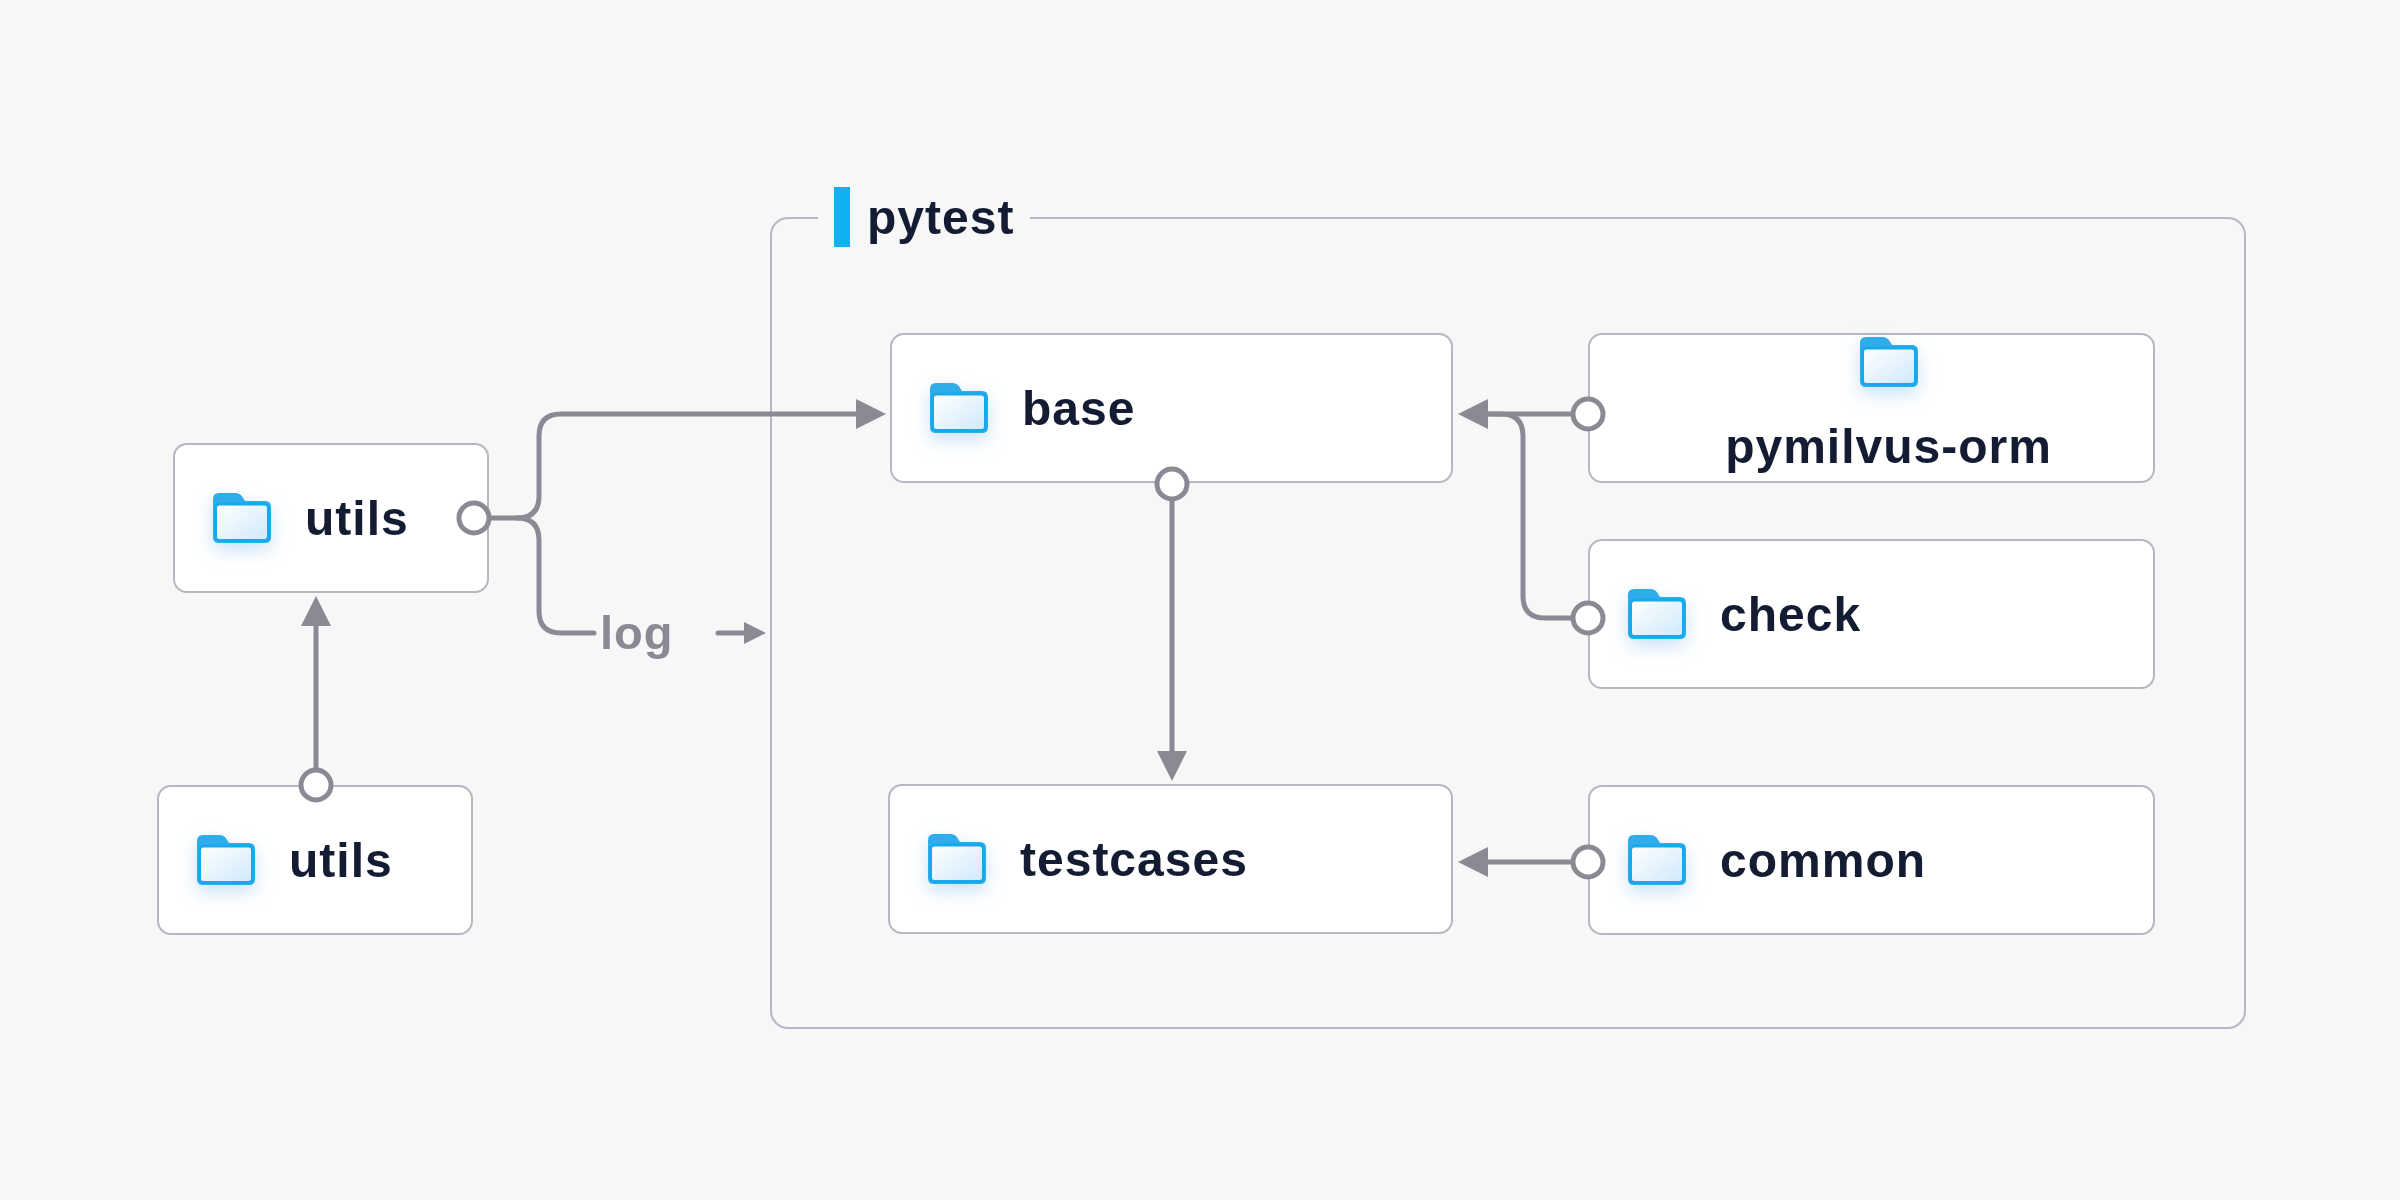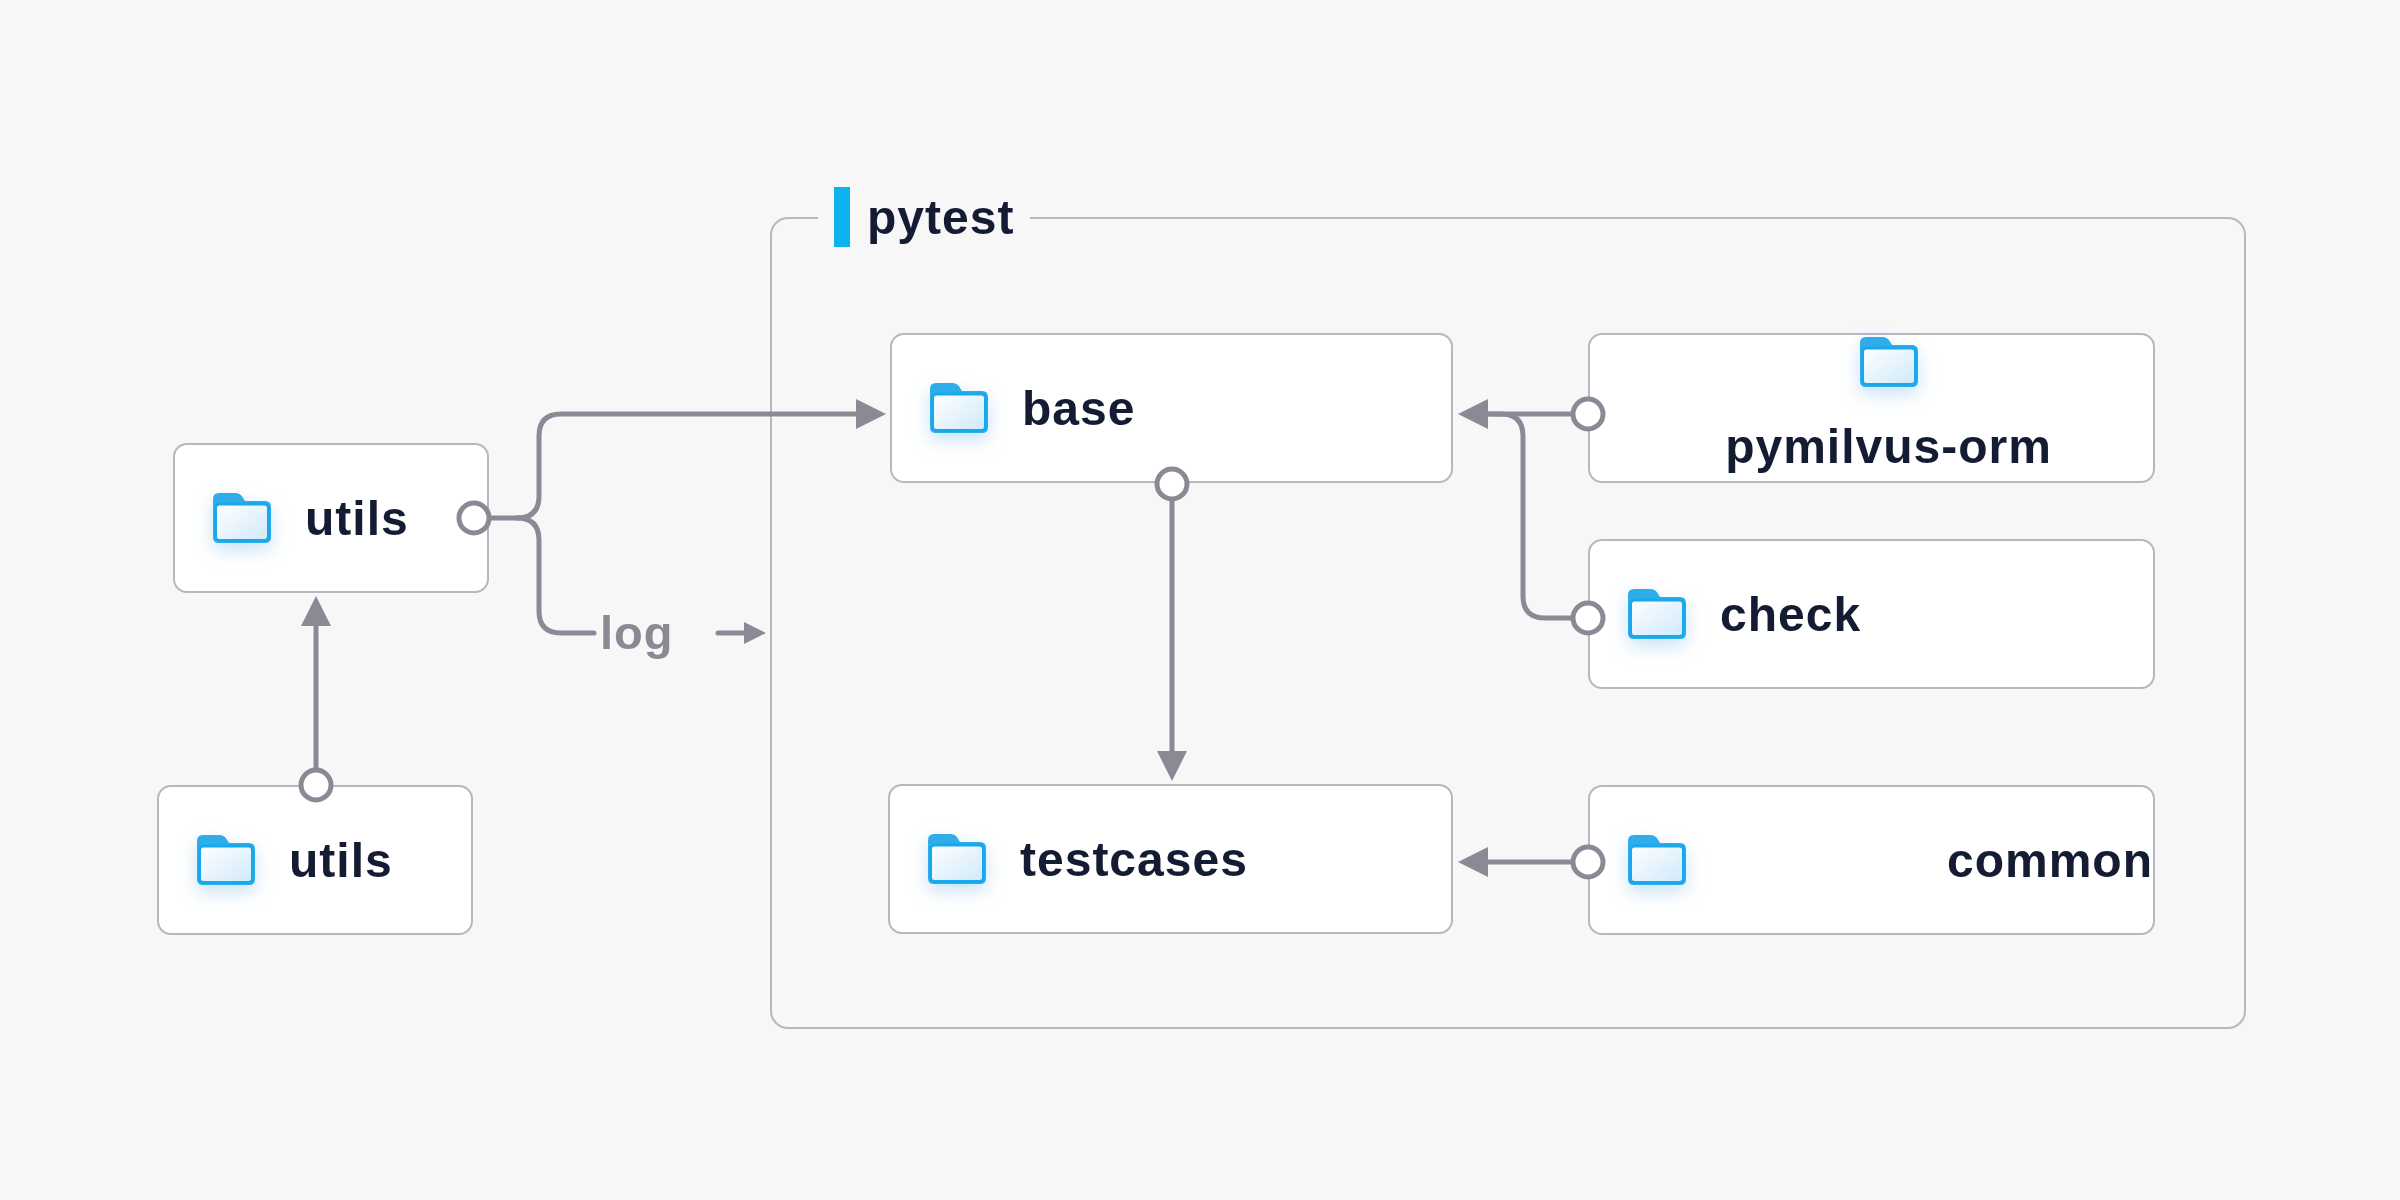--- a/index.html
+++ b/index.html
@@ -22,21 +22,21 @@
   .folder{filter:drop-shadow(0 7px 9px rgba(60,150,220,0.28));flex:0 0 auto;}
   .folder-back{fill:#2fadea;}
   .folder-front{fill:url(#foldergrad);stroke:var(--folder-blue,#18a8ec);stroke-width:3;}
 
   .n-utils{left:173px;top:443px;width:316px;}
   .n-config{left:157px;top:785px;width:316px;}
   .n-base{left:890px;top:333px;width:563px;}
   .n-pymilvus{left:1588px;top:333px;width:567px;flex-direction:column;}
   .n-check{left:1588px;top:539px;width:567px;}
   .n-testcases{left:888px;top:784px;width:565px;}
-  .n-common{left:1588px;top:785px;width:567px;justify-content:space-between;}
+  .n-common{left:1588px;top:785px;width:567px;}
 
   
   .wires{position:absolute;left:0;top:0;width:2400px;height:1200px;z-index:4;pointer-events:none;}
   .wire{stroke:var(--line-gray,#8a8a95);stroke-width:5;fill:none;stroke-linecap:round;}
   .head{fill:var(--line-gray,#8a8a95);stroke:none;}
   .dot{fill:#ffffff;stroke:var(--line-gray,#8a8a95);stroke-width:5;}
 
   
   .log-label{position:absolute;left:600px;top:603px;height:60px;line-height:60px;z-index:4;
     font-size:47px;font-weight:600;color:var(--line-gray,#8a8a95);letter-spacing:1px;}

